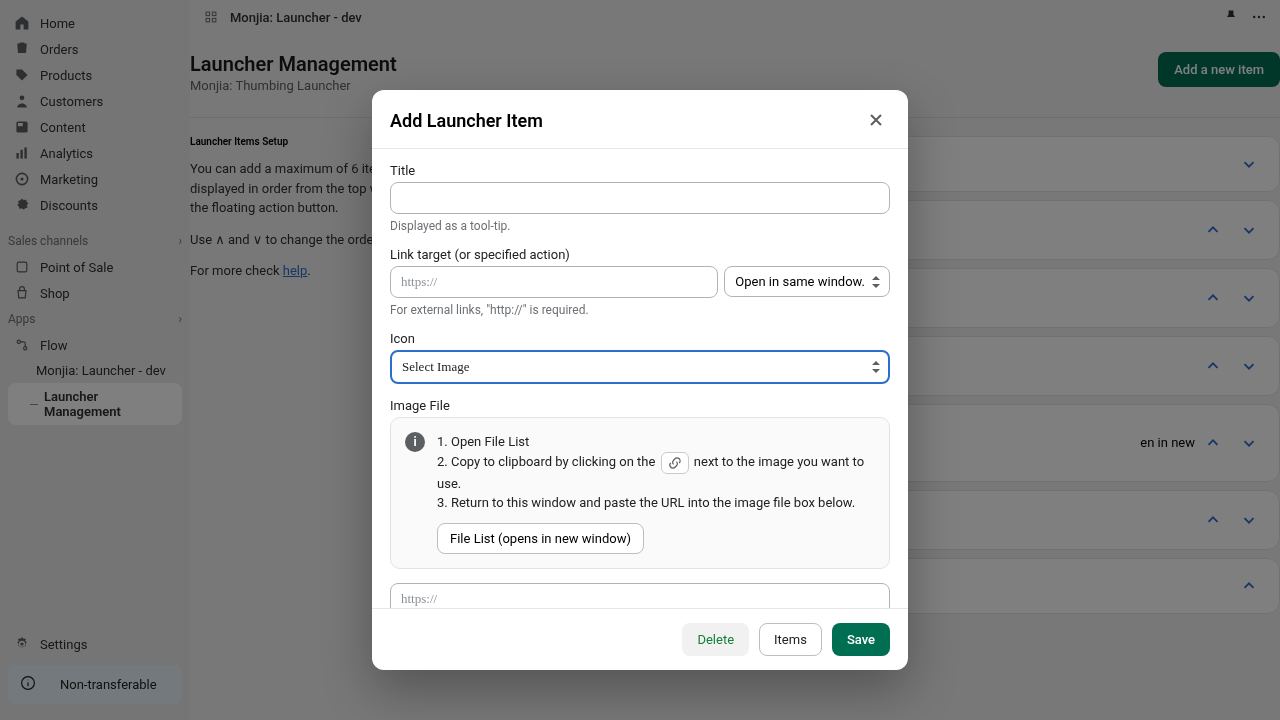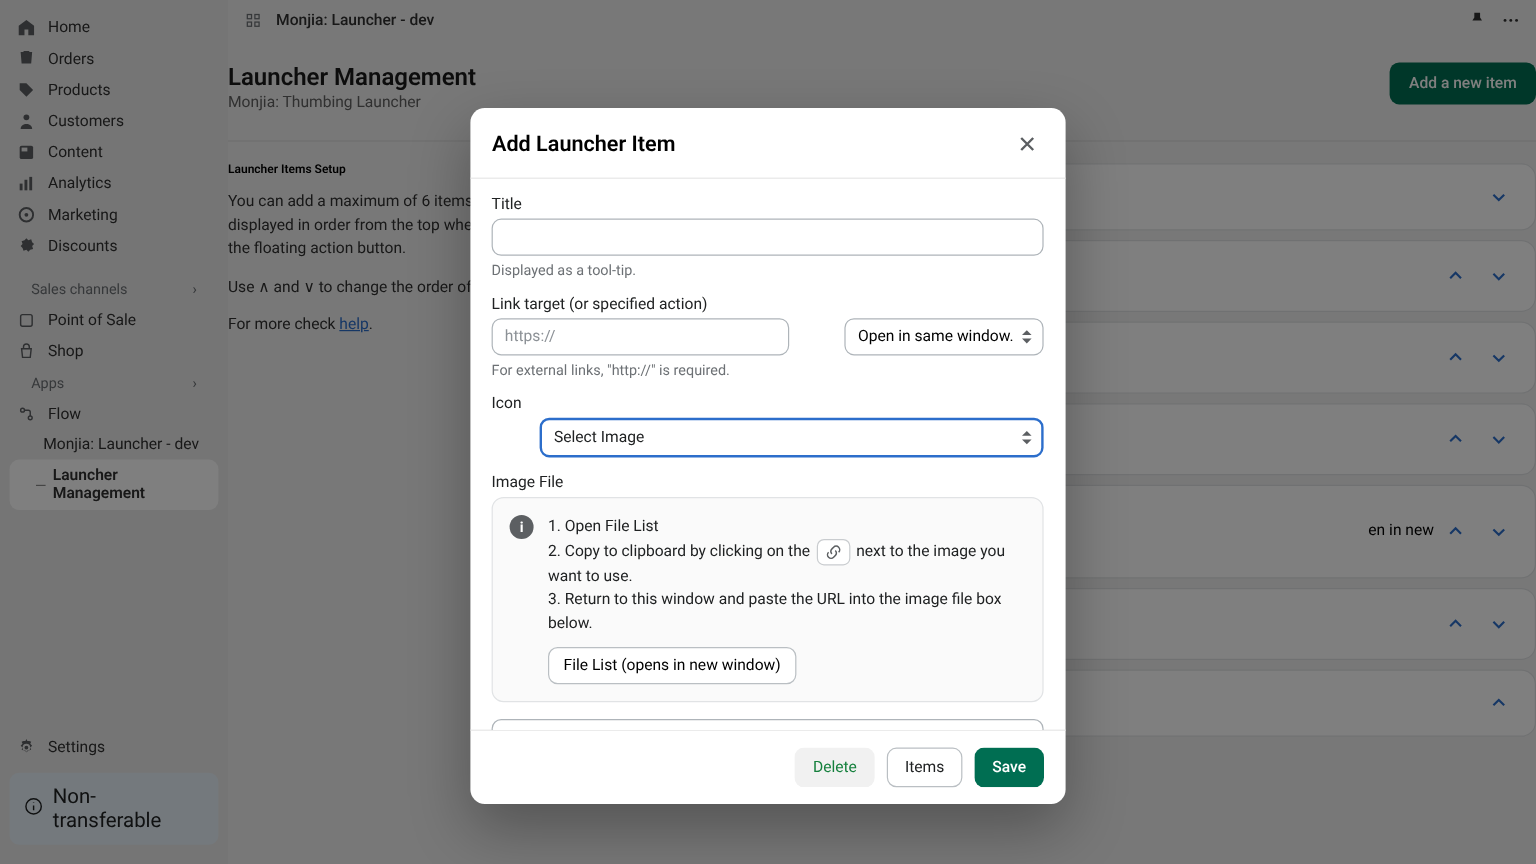--- a/index.html
+++ b/index.html
@@ -5,24 +5,24 @@
 * { margin: 0; padding: 0; box-sizing: border-box; font-family: -apple-system, BlinkMacSystemFont, "Segoe UI", Roboto, sans-serif; }
 body { background: #f1f1f1; width: 1280px; height: 720px; overflow: hidden; position: relative; }
 
 .sidebar { position: absolute; left: 0; top: 0; width: 190px; height: 720px; background: #ebebeb; display: flex; flex-direction: column; }
 .nav-section { padding: 10px 0; }
 .nav-item { display: flex; align-items: center; padding: 5px 14px; font-size: 13px; color: #303030; cursor: pointer; gap: 10px; }
 .nav-item.active { background: #fff; border-radius: 8px; margin: 0 8px; padding: 6px 10px; font-weight: 600; }
 .nav-item.sub { padding-left: 36px; }
 .nav-item.subsub { padding-left: 36px; position: relative; }
 .nav-item.subsub::before { content: ''; position: absolute; left: 22px; top: 50%; width: 8px; height: 1px; background: #8a8a8a; }
-.section-header { display: flex; justify-content: space-between; align-items: center; padding: 6px 26px; font-size: 12px; color: #6d7175; }
+.section-header { display: flex; justify-content: space-between; align-items: center; padding: 6px 8px; font-size: 12px; color: #6d7175; }
 .nav-icon { width: 16px; height: 16px; display: flex; align-items: center; justify-content: center; color: #5c5f62; }
 .sidebar-bottom { margin-top: auto; padding-bottom: 8px; }
-.nontrans { margin: 8px; background: #e8f3fb; border-radius: 8px; padding: 10px 12px; display: flex; align-items: center; gap: 8px; font-size: 17px; color: #202223; }
+.nontrans { margin: 8px; background: #e8f3fb; border-radius: 8px; padding: 10px 12px; display: flex; align-items: center; gap: 24px; font-size: 13px; color: #202223; }
 
 .topbar { position: absolute; left: 190px; top: 0; right: 0; height: 34px; background: #f0f0f0; display: flex; align-items: center; padding: 0 12px; gap: 10px; color: #303030; font-size: 13px; }
 .topbar .title { flex: 1; font-weight: 500; }
 .topbar .ticon { width: 18px; height: 18px; display:flex; align-items:center; justify-content:center; }
 
 .main { position: absolute; left: 190px; top: 34px; right: 0; bottom: 0; background: #f1f1f1; overflow: hidden; }
 .page { max-width: 1120px; margin: 0 auto; padding: 18px 0; }
 .page-head { display: flex; justify-content: space-between; align-items: flex-start; padding: 0 0 24px 0; margin: 0 0 0 0; }
 .page-h1 { font-size: 20px; font-weight: 600; color: #1a1a1a; }
 .page-sub { font-size: 13px; color: #616161; margin-top: 2px; }
@@ -34,33 +34,33 @@
 .left-col p { font-size: 13px; color: #303030; line-height: 1.5; margin-bottom: 12px; }
 .left-col a { color: #2c6ecb; text-decoration: underline; }
 .right-col { flex: 1; }
 .card-stack { display: flex; flex-direction: column; gap: 8px; }
 .card { background: #fff; border: 1px solid #e1e3e5; border-radius: 12px; padding: 14px 16px; display: flex; align-items: center; }
 .card .grow { flex: 1; font-size: 13px; line-height: 1.4; }
 .chev-group { display: flex; gap: 8px; }
 .chev { width: 28px; height: 28px; display: flex; align-items: center; justify-content: center; color: #2c6ecb; cursor: pointer; }
 
 .overlay { position: absolute; inset: 0; background: rgba(0,0,0,0.5); display: flex; align-items: flex-start; justify-content: center; padding-top: 90px; }
-.modal { width: 496px; background: #fff; border-radius: 12px; box-shadow: 0 20px 50px rgba(0,0,0,0.3); display: flex; flex-direction: column; max-height: 580px; }
+.modal { width: 536px; background: #fff; border-radius: 12px; box-shadow: 0 20px 50px rgba(0,0,0,0.3); display: flex; flex-direction: column; max-height: 580px; }
 .modal-head { display: flex; align-items: center; justify-content: space-between; padding: 16px 18px 14px 18px; border-bottom: 1px solid #e6e6e6; }
 .modal-head h2 { font-size: 18px; font-weight: 600; }
 .close-btn { width: 28px; height: 28px; display: flex; align-items: center; justify-content: center; cursor: pointer; color: #5c5f62; }
 .modal-body { padding: 14px 18px; overflow-y: auto; flex: 1; }
 .form-label { font-size: 13px; color: #202223; margin-bottom: 4px; display: block; }
-.form-input, .form-select { width: 100%; border: 1px solid #aeb4b9; border-radius: 8px; padding: 7px 10px; font-size: 13px; background: #fff; color: #202223; }
+.form-input, .form-select { width: 100%; border: 1px solid #aeb4b9; border-radius: 8px; padding: 7px 10px; font-size: 13px; background: #fff; color: #202223; font-family: Liberation Serif, serif; }
 .form-input::placeholder { color: #8c9196; }
 .form-help { font-size: 12px; color: #6d7175; margin-top: 5px; }
 .form-row { margin-bottom: 14px; }
 .link-row { display: flex; gap: 6px; }
 .link-row .form-input { flex: 1; }
-.select-wrap { position: relative; margin-left: 40px; }
+.select-wrap { position: relative; }
 .select-wrap::after { content: ''; position: absolute; right: 10px; top: 50%; transform: translateY(-50%); width: 0; height: 0; border-left: 4px solid transparent; border-right: 4px solid transparent; border-top: 4px solid #5c5f62; }
 .select-wrap.up::before { content: ''; position: absolute; right: 10px; top: 38%; transform: translateY(-50%); width: 0; height: 0; border-left: 4px solid transparent; border-right: 4px solid transparent; border-bottom: 4px solid #5c5f62; }
 .select-wrap.up::after { top: 62%; }
 .link-select { border: 1px solid #aeb4b9; border-radius: 8px; padding: 7px 24px 7px 10px; font-size: 13px; background: #fff; white-space: nowrap; }
 .icon-select { border: 2px solid #2c6ecb; }
 .info-box { border: 1px solid #e1e3e5; border-radius: 10px; padding: 14px; background: #fafafa; display: flex; gap: 12px; }
 .info-ico { width: 20px; height: 20px; border-radius: 50%; background: #5c5f62; color: #fff; display: flex; align-items: center; justify-content: center; font-size: 12px; font-weight: 700; flex-shrink: 0;}
 .info-content { font-size: 13px; color: #202223; line-height: 1.5; }
 .info-content ol { list-style: none; padding: 0; }
 .inline-ico { display: inline-flex; width: 28px; height: 22px; border: 1px solid #c9cccf; border-radius: 6px; align-items: center; justify-content: center; vertical-align: middle; margin: 0 2px; background: #fff; }

